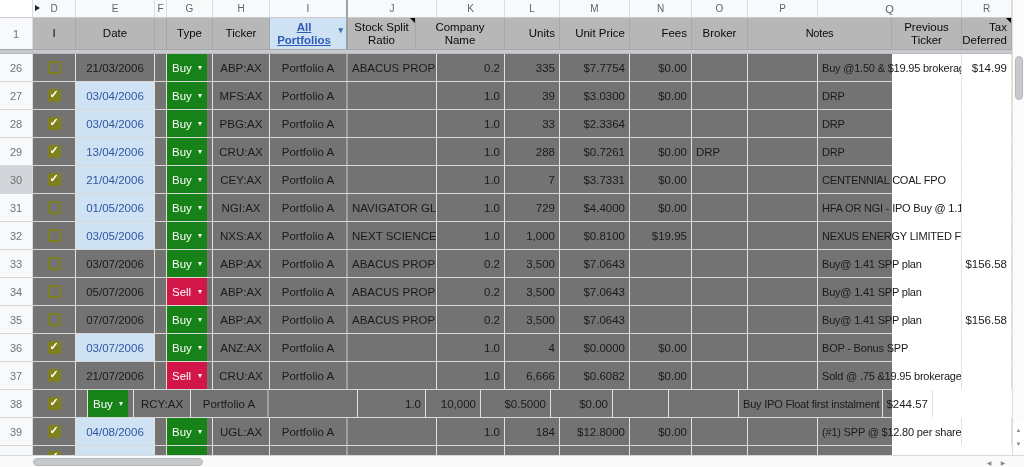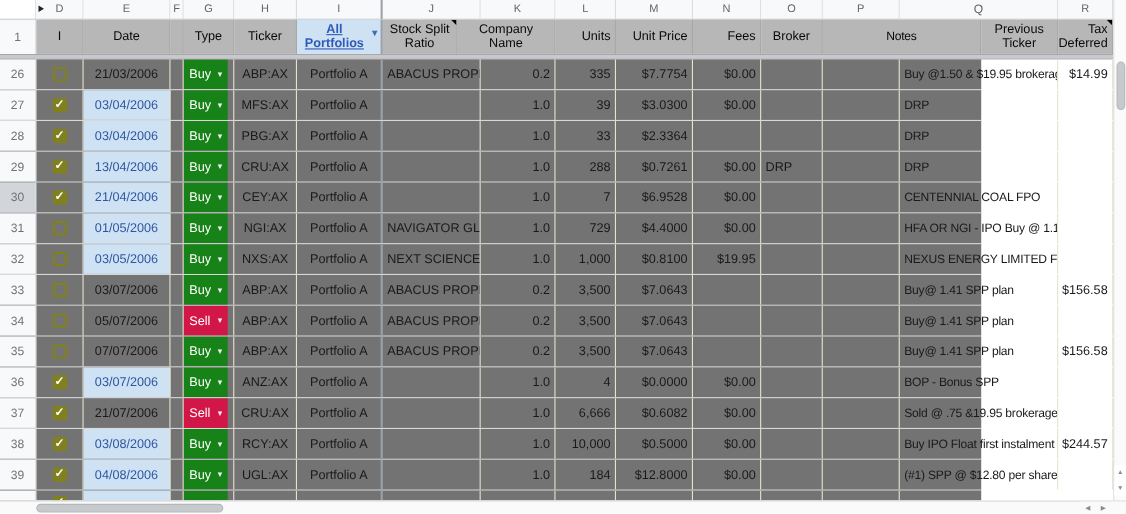--- a/index.html
+++ b/index.html
@@ -269,21 +269,21 @@
         <div class="chip buy">
           <span class="chip-label">Buy</span>
           <span class="arr">▾</span>
         </div>
       </div>
       <div class="c col-h center">CEY:AX</div>
       <div class="c col-i center sep">Portfolio A</div>
       <div class="c col-j leftA"></div>
       <div class="c col-k rightA">1.0</div>
       <div class="c col-l rightA">7</div>
-      <div class="c col-m rightA">$6.9528</div>
+      <div class="c col-m rightA">$3.7331</div>
       <div class="c col-n rightA">$0.00</div>
       <div class="c col-o leftA"></div>
       <div class="c col-p leftA"></div>
       <div class="c col-q leftA">CENTENNIAL COAL FPO</div>
       <div class="c col-r rightA"></div>
     </div>
       <div class="row">
       <div class="gutter">31</div>
       <div class="c col-d center">
         <span class="cb"></span>
@@ -456,21 +456,20 @@
       <div class="c col-o leftA"></div>
       <div class="c col-p leftA"></div>
       <div class="c col-q leftA">Sold @ .75 &amp;19.95 brokerage</div>
       <div class="c col-r rightA"></div>
     </div>
       <div class="row">
       <div class="gutter">38</div>
       <div class="c col-d center">
         <span class="cb checked"></span>
       </div>
-      <div class="c col-e date-cell hl">03/08/2006</div>
       <div class="c col-f"></div>
       <div class="c col-g chipcell">
         <div class="chip buy">
           <span class="chip-label">Buy</span>
           <span class="arr">▾</span>
         </div>
       </div>
       <div class="c col-h center">RCY:AX</div>
       <div class="c col-i center sep">Portfolio A</div>
       <div class="c col-j leftA"></div>

